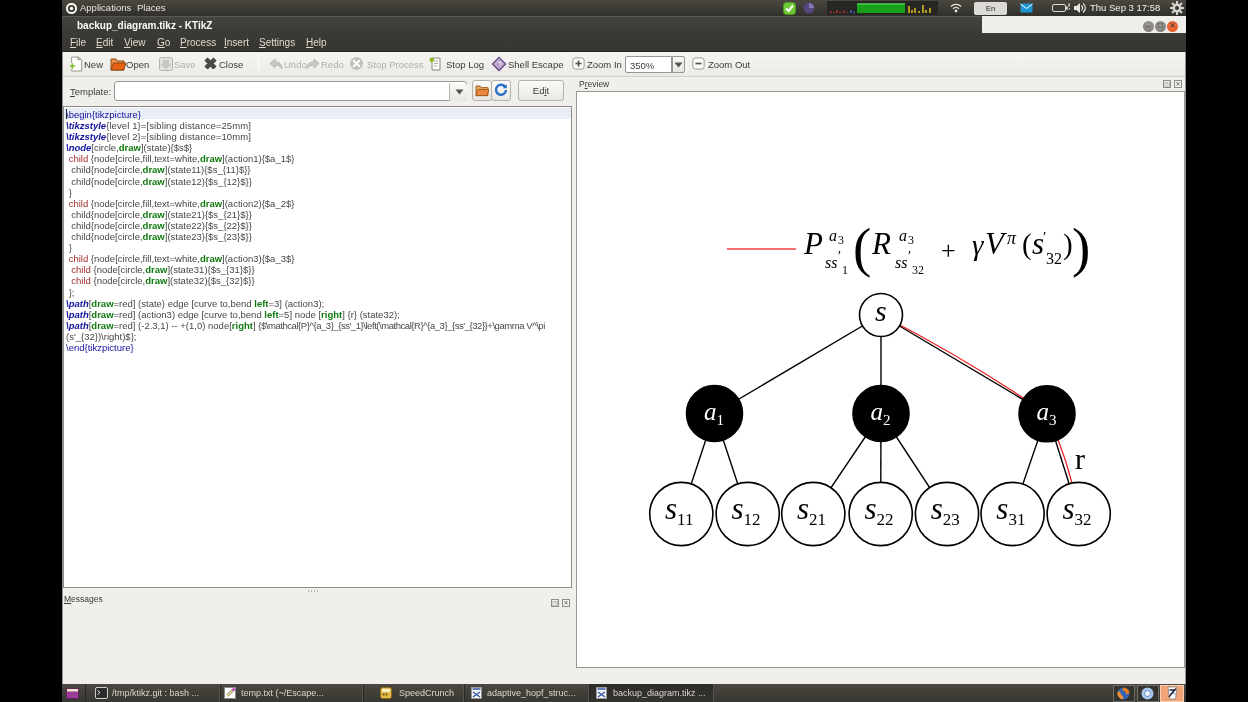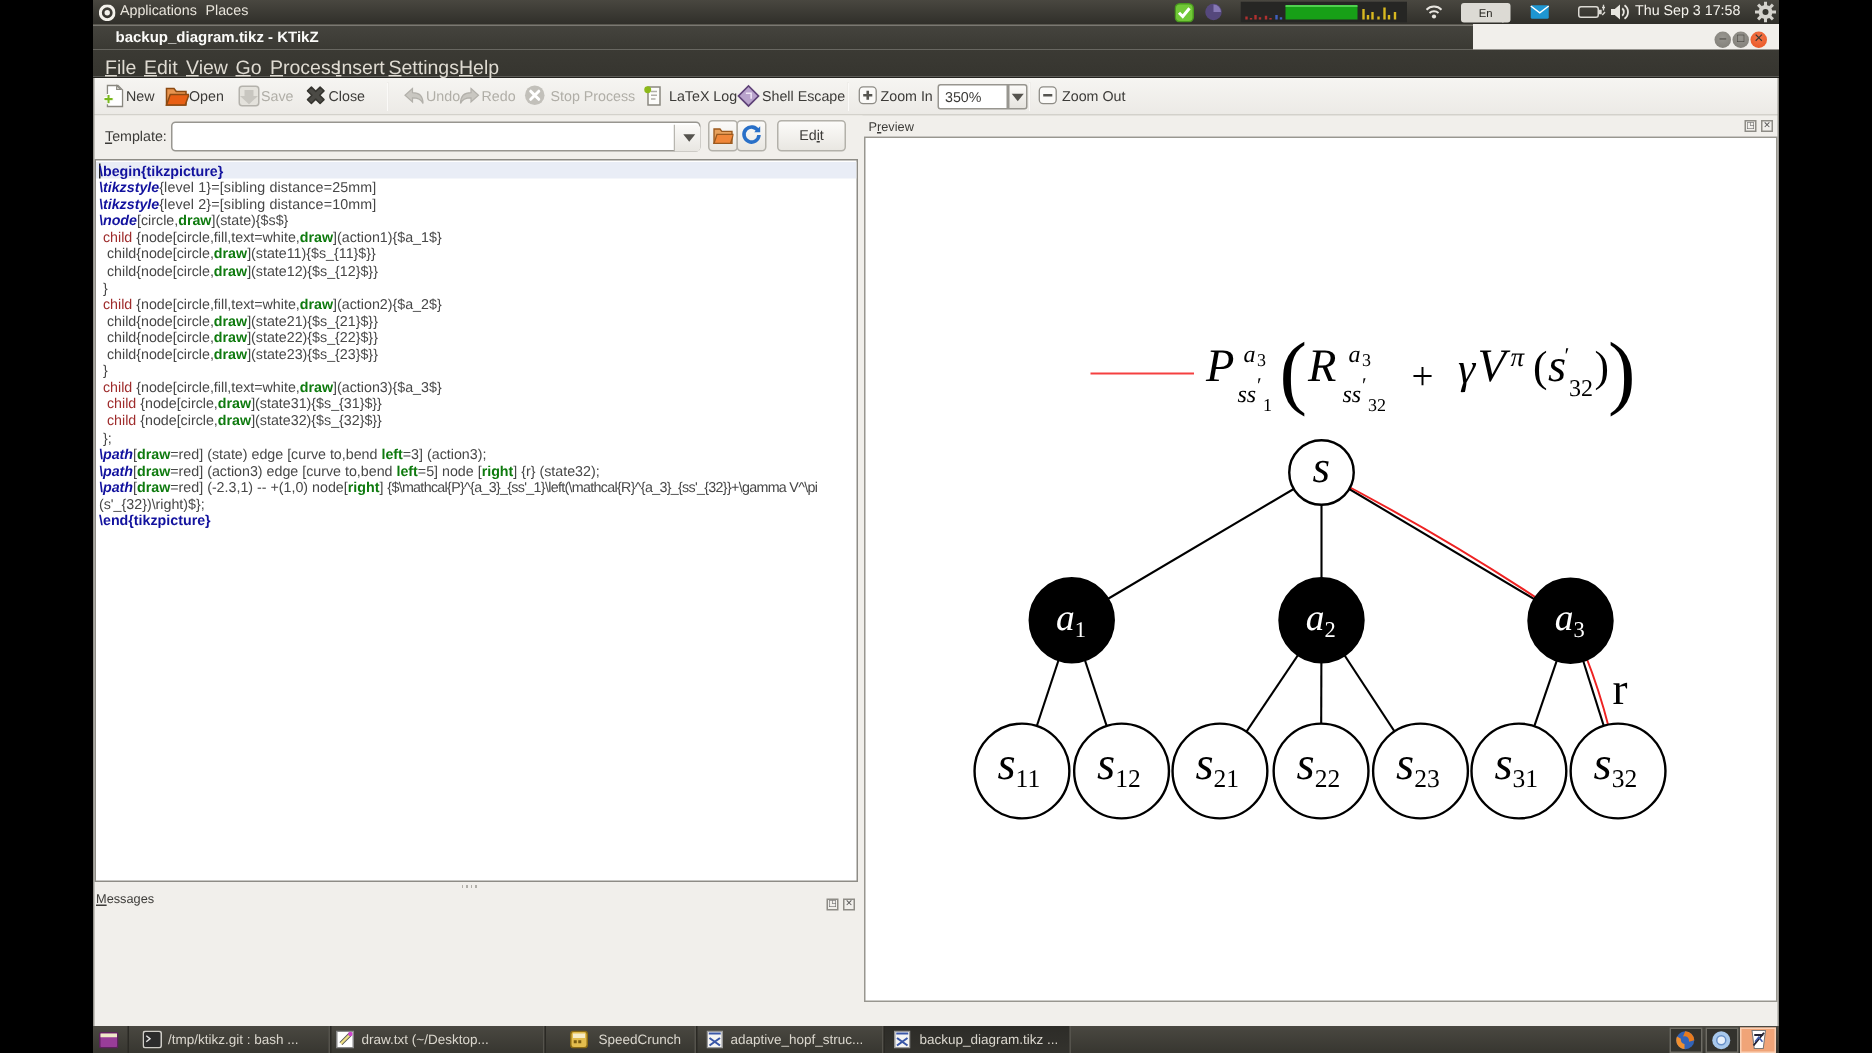--- a/index.html
+++ b/index.html
@@ -17,21 +17,21 @@
 
 #titlebar { position:absolute; left:0; top:16px; width:920px; height:17px;
   background:linear-gradient(#45443e,#3a3933); border-top:1px solid #5a5850; }
 #title { position:absolute; left:15px; top:3px; font-size:10px; font-weight:bold; color:#fbfbf9; }
 .wbtn { position:absolute; top:3.5px; width:11px; height:11px; border-radius:50%;
   font-size:8px; text-align:center; line-height:10px; color:#3a3833; }
 
 
 #menubar { position:absolute; left:0; top:33px; width:1124px; height:19px;
   background:linear-gradient(#3b3a34,#36352f); border-bottom:1px solid #23221e; }
-.mitem { position:absolute; top:4px; font-size:13px; color:#dfdbd2;text-align:right; }
+.mitem { position:absolute; top:4px; font-size:10px; color:#dfdbd2;text-align:right; }
 .mitem u { text-decoration:underline; }
 
 
 #toolbar { position:absolute; left:0; top:52px; width:1124px; height:25px;
   background:linear-gradient(#f6f5f2,#eceae6); border-bottom:1px solid #d3d1cb; }
 .tlabel { position:absolute; top:7px; font-size:9.5px; color:#3c3b38; }
 .tlabel.dis { color:#b0aea7; }
 .ticon { position:absolute; top:4px; }
 
 
@@ -48,21 +48,21 @@
   font-size:9.5px; color:#3c3b38; text-align:center; line-height:19px; }
 
 
 #editor { position:absolute; left:1px; top:106px; width:509px; height:482px;
   background:#fff; border:1px solid #8e8c86; overflow:hidden; }
 #code { position:absolute; left:2px; top:2px; font-size:9.5px; line-height:11.1px; color:#474747;
   white-space:pre; }
 .ls1 { letter-spacing:0.1px; }
 .ls2 { letter-spacing:-0.45px; }
 .kw  { color:#12129e; font-weight:bold;font-style:italic; }
-.env { color:#12129e; font-weight:bold; }
+.env { color:#12129e; font-weight:normal; }
 .ch  { color:#9e2b2b; }
 .gr  { color:#0e7a0e; font-weight:bold; }
 #hl1 { position:absolute; left:0; top:1px; width:507px; height:11px; background:#e9edf6; }
 #caret { position:absolute; left:2px; top:2px; width:1px; height:10px; background:#222; }
 
 
 #msglab { position:absolute; left:2px; top:594px; font-size:8.5px; color:#3c3b38; height:16px; }
 #msgbox { position:absolute; left:1px; top:610px; width:509px; height:58px;
   background:#fff; border:1px solid #8e8c86; font-size:9px; color:#3c3b38; padding:6px 3px; }
 #msgbox b { color:#12129e; }
@@ -195,21 +195,21 @@
     <svg class="ticon" style="left:287px" width="15" height="15" viewBox="0 0 15 15">
       <circle cx="7.5" cy="7.5" r="6.5" fill="#c2c0ba"></circle>
       <path d="M4.8 4.8 L10.2 10.2 M10.2 4.8 L4.8 10.2" stroke="#fff" stroke-width="2" stroke-linecap="round"></path>
     </svg>
     <span class="tlabel dis" style="left:305px">Stop Process</span>
     <svg class="ticon" style="left:366px" width="16" height="16" viewBox="0 0 16 16">
       <path d="M4 2 h8 v12 h-8 z" fill="#fcfcfa" stroke="#8a8880" stroke-width="1"></path>
       <path d="M6 5 h4 M6 7.5 h4 M6 10 h3" stroke="#b0aea8" stroke-width="1"></path>
       <circle cx="3.8" cy="3.8" r="2.3" fill="#8cb919"></circle>
     </svg>
-    <span class="tlabel" style="left:384px">LaTeX Log</span>
+    <span class="tlabel" style="left:384px">Stop Log</span>
     <svg class="ticon" style="left:429px" width="16" height="16" viewBox="0 0 16 16">
       <rect x="3.2" y="3.2" width="9.5" height="9.5" fill="#b9a3cc" stroke="#5f4378" stroke-width="1.1" transform="rotate(45 8 8)"></rect>
       <path d="M5.5 8 L8 5.5 L10.5 8" stroke="#efe6f6" stroke-width="1" fill="none" transform="rotate(45 8 8)"></path>
     </svg>
     <span class="tlabel" style="left:446px">Shell Escape</span>
     <svg class="ticon" style="left:510px;top:5px" width="13" height="13" viewBox="0 0 15 15">
       <rect x="1" y="1" width="13" height="13" rx="3" fill="#fbfaf8" stroke="#8e8c86"></rect>
       <path d="M7.5 4 v7 M4 7.5 h7" stroke="#565550" stroke-width="2"></path>
     </svg>
     <span class="tlabel" style="left:525px">Zoom In</span>
@@ -385,21 +385,21 @@
     <svg class="abs" style="left:33px;top:3px" width="13" height="12" viewBox="0 0 13 12">
       <rect x="0.5" y="0.5" width="12" height="11" rx="1.5" fill="#2c2c2c" stroke="#cfcdc7"></rect>
       <path d="M2.5 3.5 L5 5.5 L2.5 7.5" stroke="#e0e0e0" stroke-width="1" fill="none"></path>
     </svg>
     <span class="ttext" style="left:50px">/tmp/ktikz.git : bash ...</span>
     <svg class="abs" style="left:162px;top:3px" width="12" height="12" viewBox="0 0 12 12">
       <rect x="0.5" y="0.5" width="11" height="11" fill="#fff" stroke="#888"></rect>
       <path d="M2.5 9.5 L8.5 3.5 L10 5 L4 11" fill="#efe085" stroke="#555" stroke-width="0.7" transform="translate(0,-1.5)"></path>
       <circle cx="9.6" cy="2.4" r="1.5" fill="#cc45cc"></circle>
     </svg>
-    <span class="ttext" style="left:179px">draw.txt (~/Desktop...</span>
+    <span class="ttext" style="left:179px">temp.txt (~/Escape...</span>
     <svg class="abs" style="left:318px;top:3px" width="12" height="12" viewBox="0 0 12 12">
       <rect x="0.5" y="0.5" width="11" height="11" rx="2" fill="#e3bd4e" stroke="#8a6a14"></rect>
       <rect x="2" y="2" width="8" height="3" fill="#f6ecc8"></rect>
       <rect x="2.5" y="6.5" width="2" height="2" fill="#7a5c10"></rect>
         <rect x="5.5" y="6.5" width="2" height="2" fill="#7a5c10"></rect>
     </svg>
     <span class="ttext" style="left:337px">SpeedCrunch</span>
     <svg class="abs" style="left:409px;top:3px" width="11" height="12" viewBox="0 0 11 12">
       <rect x="0.5" y="0.5" width="10" height="11" fill="#f4f4f4" stroke="#999"></rect>
       <path d="M1.5 2 h8 M2 5 L9 10 M9 5 L2 10" stroke="#3a57a8" stroke-width="1.4"></path>

